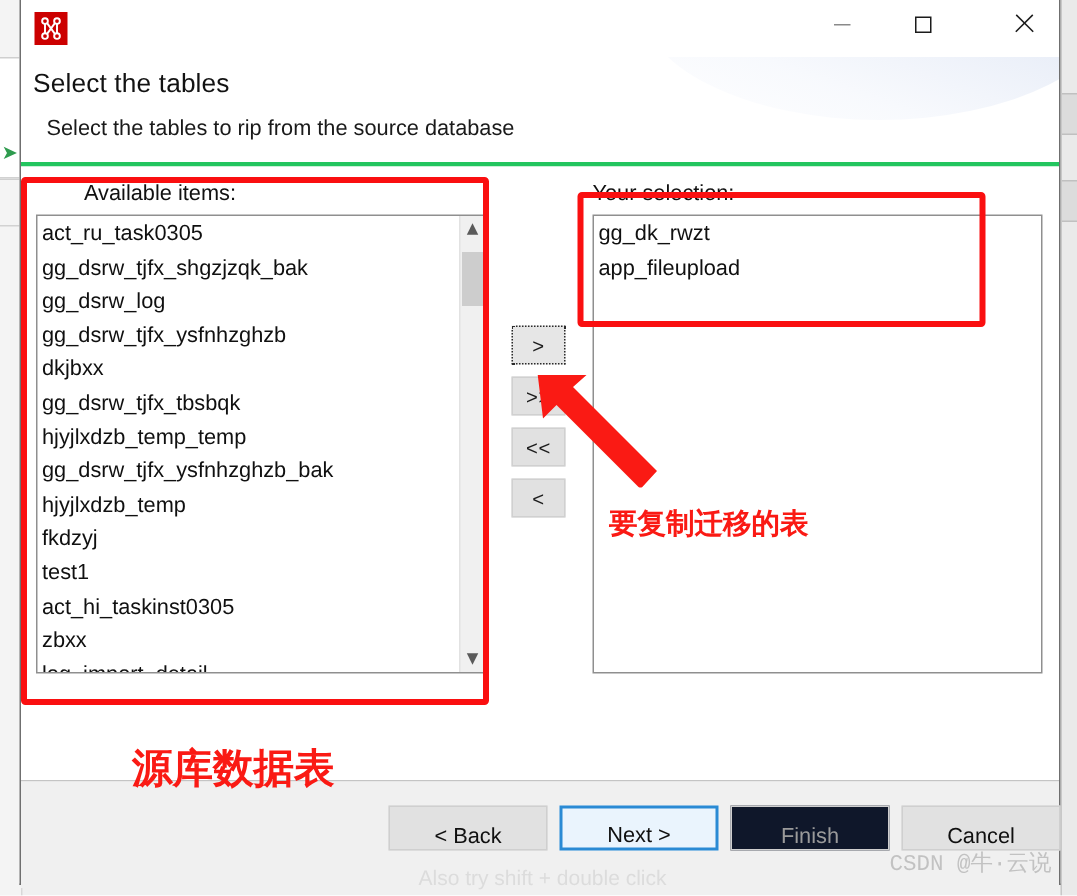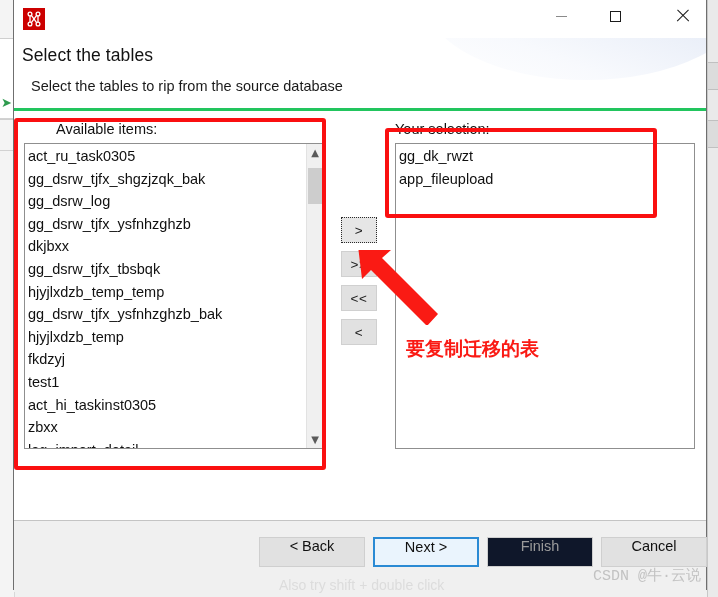--- a/index.html
+++ b/index.html
@@ -293,21 +293,21 @@
     background: #f0f0f0;
   }
   .btn {
     position: absolute;
     top: 16px;
     height: 30px;
     background: #e1e1e1;
     border: 1px solid #cfcfcf;
     box-sizing: border-box;
     display: flex;
-    align-items: flex-start;
+    align-items: flex-end;
     justify-content: center;
     font-size: 14.5px;
     color: #101010;
   }
   .btn-back   { left: 245px; width: 106px; }
   .btn-next   { left: 359px; width: 106px; background: #eaf4fd; border: 2px solid #2a8ad4; }
   .btn-finish { left: 473px; width: 106px; background: #0f172a; border-color: #cfcfcf; color: #9a9a9a; }
   .btn-cancel { left: 587px; width: 106px; }
 
   .watermark {
@@ -451,15 +451,16 @@
 
   <div class="anno-box anno-box-left"></div>
   <div class="anno-box anno-box-right"></div>
 
   <div class="anno-arrow">
     <svg width="90" height="75" viewBox="0 0 90 75" aria-hidden="true">
       <path d="M86 70 L30 14 L39 6 L6 2 L10 35 L19 26 L75 82 Z" fill="#fa1a14" transform="translate(0,-6)"></path>
     </svg>
   </div>
 
+  <div class="anno-text anno-text-left">源库数据表</div>
   <div class="anno-text anno-text-right">要复制迁移的表</div>
 
 </div>
 
 </body></html>

